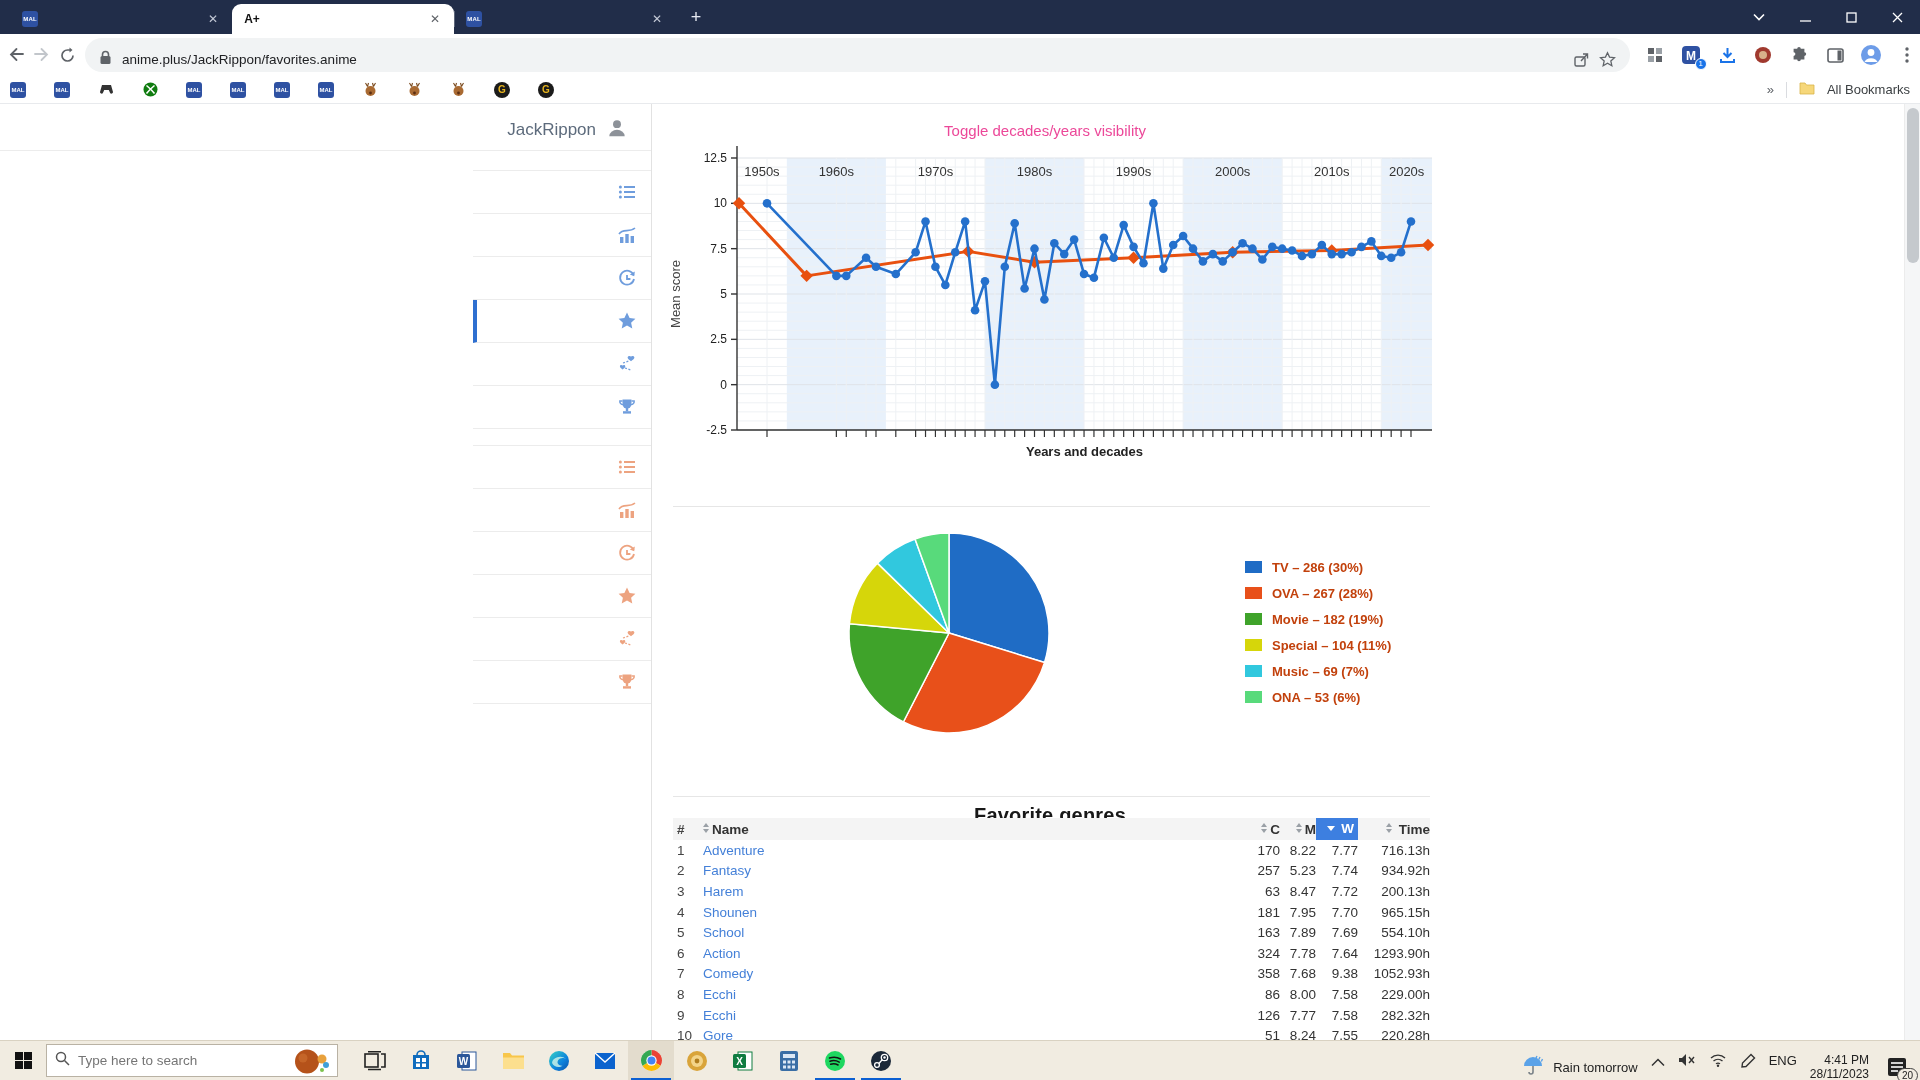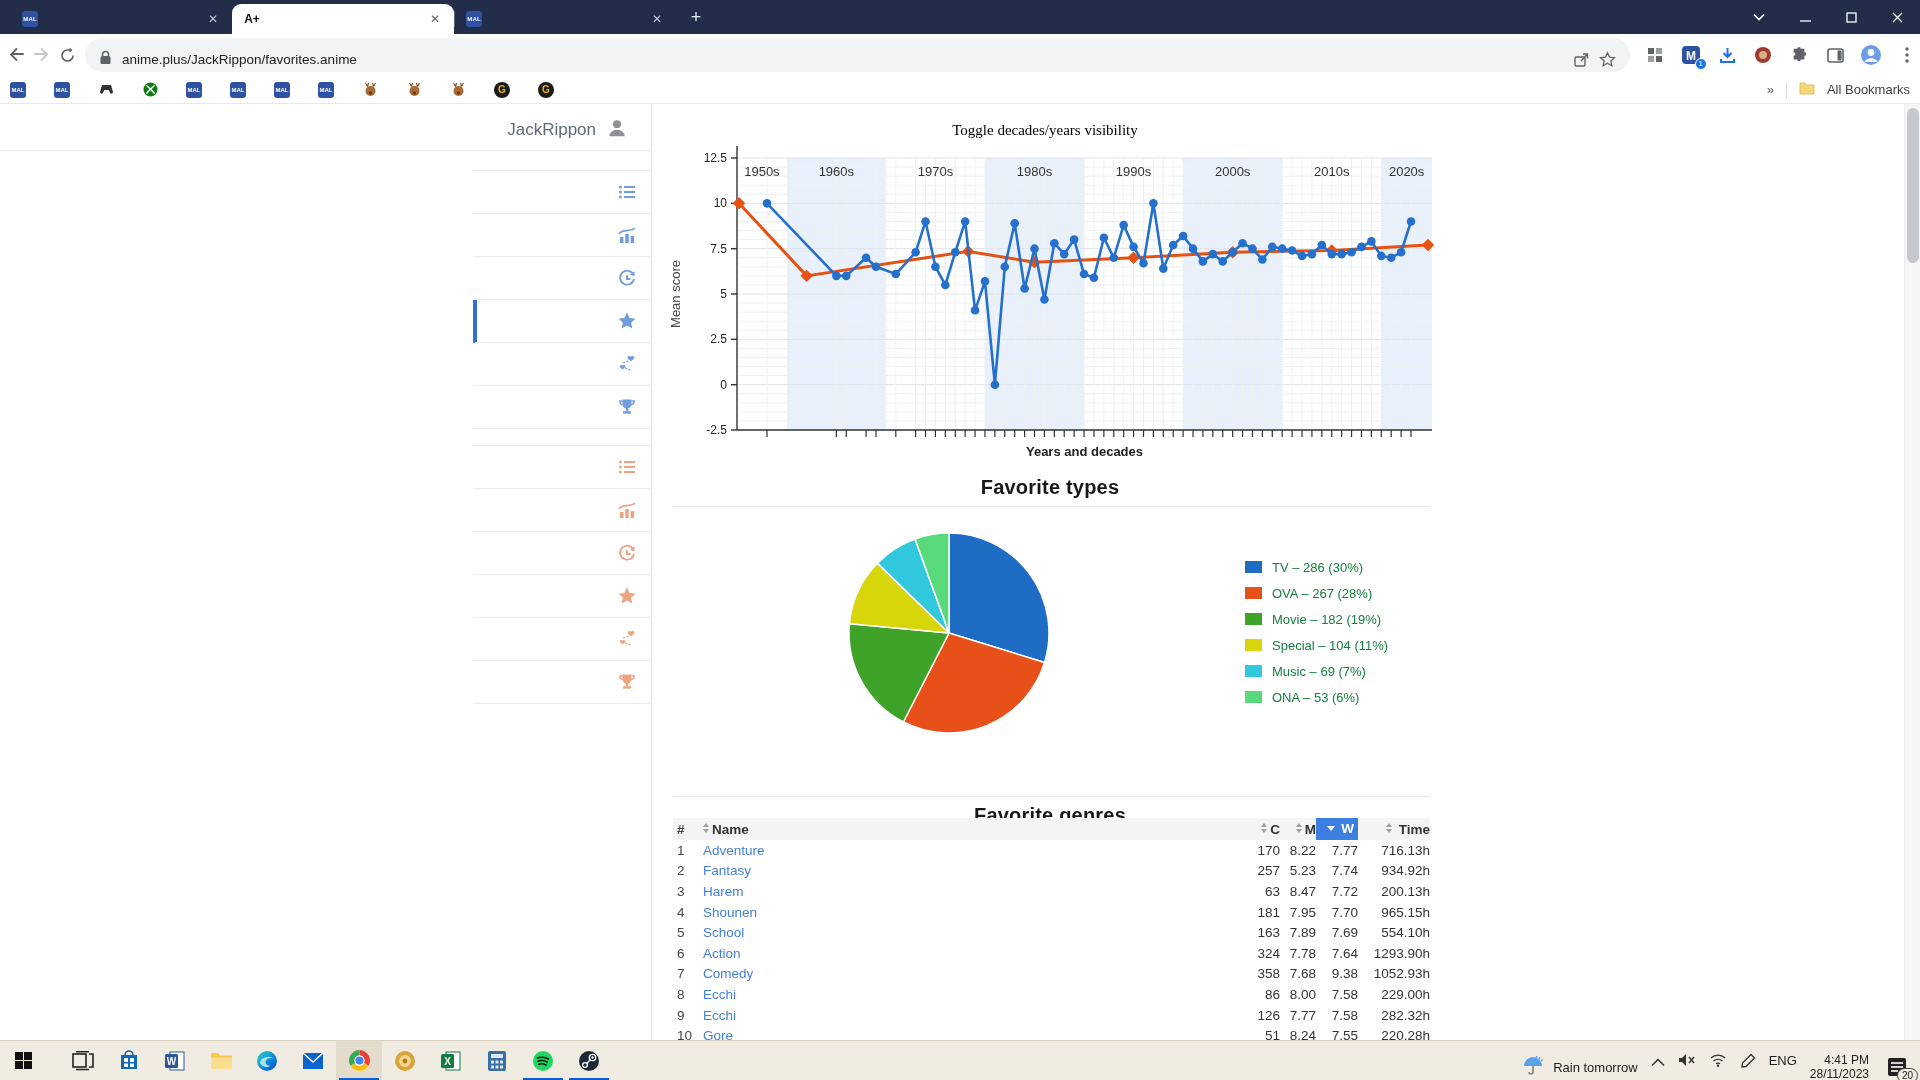--- a/index.html
+++ b/index.html
@@ -47,29 +47,29 @@
   .side-divider { position:absolute; left:651px; top:0; width:1px; height:936px; background:#e2e2e2; }
   .profile { position:absolute; left:0; top:8px; width:640px; height:36px; display:flex; align-items:center; justify-content:flex-end; gap:10px; color:#5d6b7c; font-size:17px; padding-right:12px; }
   .profile-line { position:absolute; left:0; top:46px; width:651px; height:1px; background:#ececec; }
   .nav { position:absolute; left:473px; width:178px; border-top:1px solid #ececec; }
   .nav-item { position:relative; height:43px; border-bottom:1px solid #ececec; display:flex; align-items:center; justify-content:flex-end; gap:10px; padding-right:14px; color:#72849a; font-size:15.5px; cursor:pointer; background:#fff; }
   .nav-item .nico { width:20px; height:20px; flex:none; }
   .nav-item.c-blue .nico { color:#6f9ddd; }
   .nav-item.c-orange .nico { color:#eda380; }
   .nav-item.active { border-left:4px solid #2e6fd0; }
 
-  .toggle-link { position:absolute; left:650px; top:18px; width:790px; text-align:center; font-size:15px; color:#000000; cursor:pointer;font-family:Liberation Serif, serif; }
+  .toggle-link { position:absolute; left:650px; top:18px; width:790px; text-align:center; font-size:15px; color:#ec4899; cursor:pointer; }
   #lineChart { position:absolute; left:650px; top:12px; }
   .sec-title { position:absolute; width:780px; left:660px; text-align:center; font-size:20px; font-weight:bold; color:#181818; letter-spacing:.2px; }
   .sec-hr { position:absolute; left:673px; width:757px; height:1px; background:#e6e6e6; }
   #pieChart { position:absolute; left:829px; top:409px; }
   .legend { position:absolute; left:1245px; top:450px; }
   .legend-item { display:flex; align-items:center; gap:10px; height:26px; cursor:pointer; }
   .legend-swatch { width:17px; height:12px; flex:none; }
-  .legend-label { font-size:13px; font-weight:normal; color:#15803d; }
+  .legend-label { font-size:13px; font-weight:bold; color:#c2410c; }
 
   
   .gtable { position:absolute; left:673px; top:714px; width:757px; font-size:13.5px; }
   .grow { display:grid; grid-template-columns:30px 1fr 52px 36px 42px 72px; align-items:center; height:20.6px; }
   .grow.head { background:#f4f4f4; height:22px; font-weight:bold; color:#333; }
   .gc-num { text-align:right; color:#333; }
   .gname a { color:#4480d8; text-decoration:none; cursor:pointer; }
   .g-idx { color:#444; padding-left:4px; }
   .sorter { display:inline-block; vertical-align:1px; margin-right:3px; line-height:0; }
   .sorter i { display:block; width:0; height:0; border-left:3.5px solid transparent; border-right:3.5px solid transparent; }
@@ -689,21 +689,20 @@
         <circle cx="691.6461538461539" cy="138.10666666666668" r="4.3" fill="#2470cc"></circle>
         <circle cx="701.5538461538462" cy="136.29333333333332" r="4.3" fill="#2470cc"></circle>
         <circle cx="711.4615384615385" cy="130.85333333333335" r="4.3" fill="#2470cc"></circle>
         <circle cx="721.3692307692307" cy="125.41333333333333" r="4.3" fill="#2470cc"></circle>
         <circle cx="731.2769230769231" cy="139.92000000000002" r="4.3" fill="#2470cc"></circle>
         <circle cx="741.1846153846154" cy="141.73333333333332" r="4.3" fill="#2470cc"></circle>
         <circle cx="751.0923076923077" cy="136.29333333333332" r="4.3" fill="#2470cc"></circle>
         <circle cx="761" cy="105.46666666666667" r="4.3" fill="#2470cc"></circle>
       </svg>
 
-    <div class="sec-title" style="top:372px;">Favorite types</div>
     <div class="sec-hr" style="top:402px;"></div>
     <svg id="pieChart" width="240" height="240">
         <path d="M120,120 L120,20 A100,100 0 0 1 215.55957452801664,149.46807961208933 Z" fill="#1f6cc5" stroke="#fff" stroke-width="1.5"></path>
         <path d="M120,120 L215.55957452801664,149.46807961208933 A100,100 0 0 1 74.35353949404023,208.97415716531322 Z" fill="#e8501a" stroke="#fff" stroke-width="1.5"></path>
         <path d="M120,120 L74.35353949404023,208.97415716531322 A100,100 0 0 1 20.433709080888022,110.69657522141657 Z" fill="#3fa32a" stroke="#fff" stroke-width="1.5"></path>
         <path d="M120,120 L20.433709080888022,110.69657522141657 A100,100 0 0 1 48.42780929493502,50.16146108574573 Z" fill="#d6d60a" stroke="#fff" stroke-width="1.5"></path>
         <path d="M120,120 L48.42780929493502,50.16146108574573 A100,100 0 0 1 86.03702439827663,25.944078930262222 Z" fill="#31c8de" stroke="#fff" stroke-width="1.5"></path>
         <path d="M120,120 L86.03702439827663,25.944078930262222 A100,100 0 0 1 119.99999999999999,20 Z" fill="#58da7b" stroke="#fff" stroke-width="1.5"></path>
       </svg>
     <div class="legend" id="pieLegend">
@@ -833,20 +832,34 @@
 
   <div class="taskbar">
     <div class="tb-start">
         <svg width="17" height="17" viewBox="0 0 17 17">
           <rect x="0" y="0" width="8" height="8" fill="#111"></rect>
           <rect x="9" y="0" width="8" height="8" fill="#111"></rect>
           <rect x="0" y="9" width="8" height="8" fill="#111"></rect>
           <rect x="9" y="9" width="8" height="8" fill="#111"></rect>
         </svg>
       </div>
+    <div class="tb-search">
+      <span><svg width="15" height="15" viewBox="0 0 15 15">
+            <circle cx="6" cy="6" r="4.5" fill="none" stroke="#555" stroke-width="1.5"></circle>
+            <line x1="9.5" y1="9.5" x2="14" y2="14" stroke="#555" stroke-width="1.5"></line>
+          </svg></span>
+      <input placeholder="Type here to search" style="">
+      <span class="tb-ball"><svg width="42" height="27" viewBox="0 0 42 27">
+            <circle cx="18" cy="13.5" r="12" fill="#b5521a"></circle>
+            <circle cx="14" cy="10" r="4.5" fill="#c96a2c" opacity="0.8"></circle>
+            <circle cx="33" cy="11" r="4.5" fill="#e8a13c"></circle>
+            <circle cx="37" cy="17" r="3" fill="#3fa0d8"></circle>
+            <circle cx="33" cy="22" r="2" fill="#7cc24e"></circle>
+          </svg></span>
+    </div>
     <div class="tb-apps" id="taskApps">
         <div class="tb-slot ">
          <svg width="22" height="20" viewBox="0 0 22 20">
             <rect x="1" y="3" width="13" height="13" fill="none" stroke="#222" stroke-width="1.6"></rect>
             <path d="M17 3 h4 v13 h-4 M4 0.8 h13 M4 18.5 h13" fill="none" stroke="#222" stroke-width="1.6"></path>
           </svg>
 
        </div>
         <div class="tb-slot ">
          <svg width="22" height="22" viewBox="0 0 22 22">

